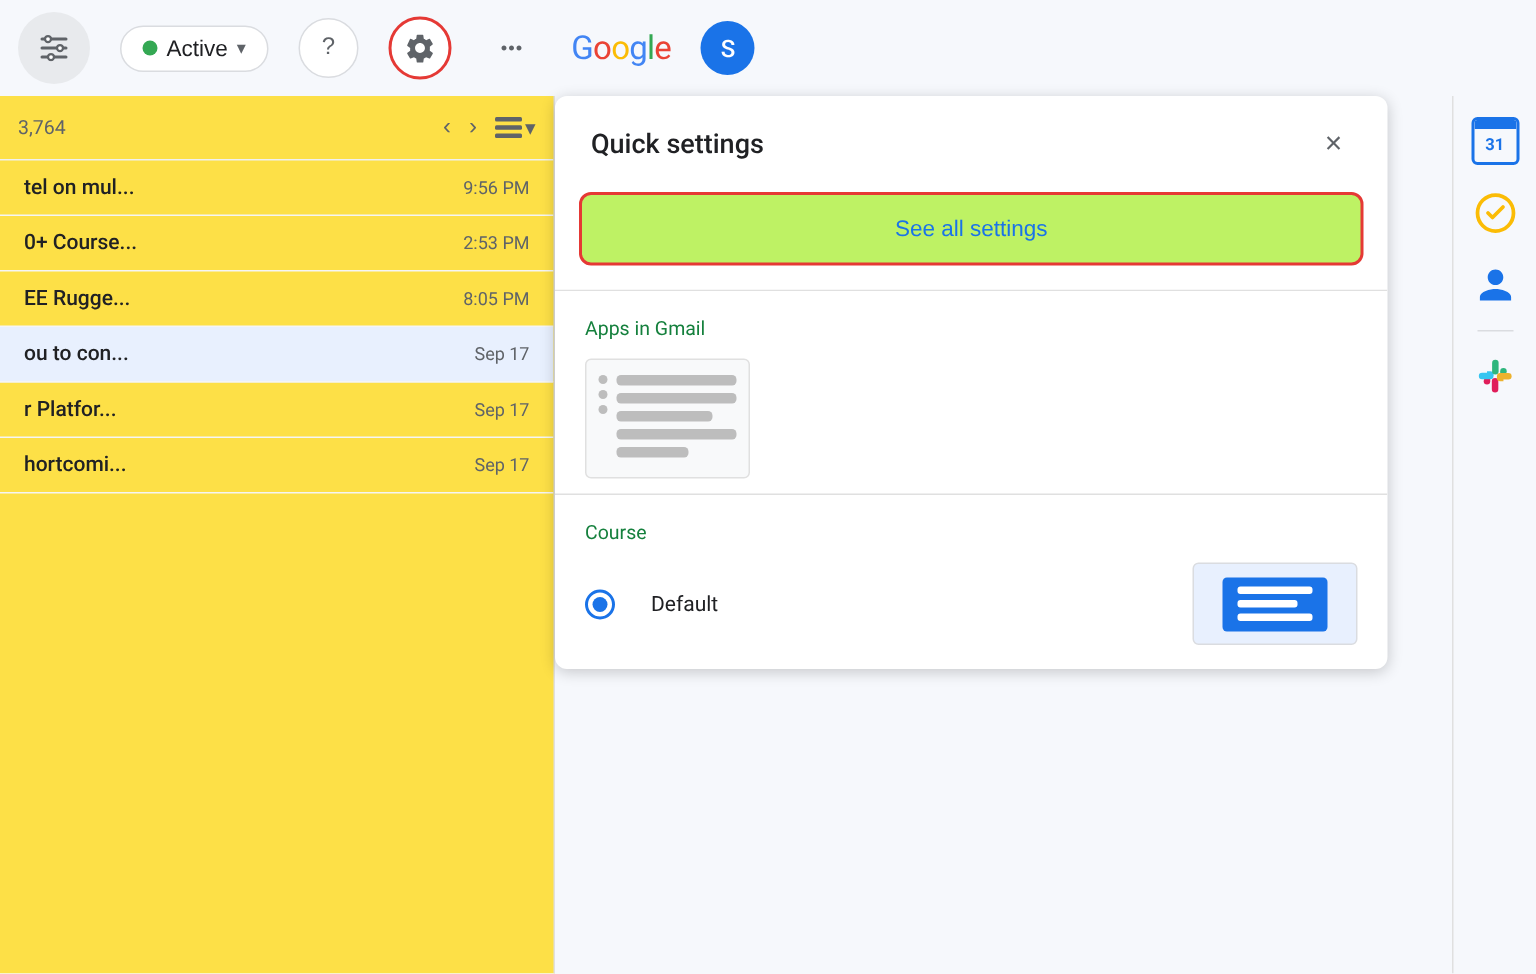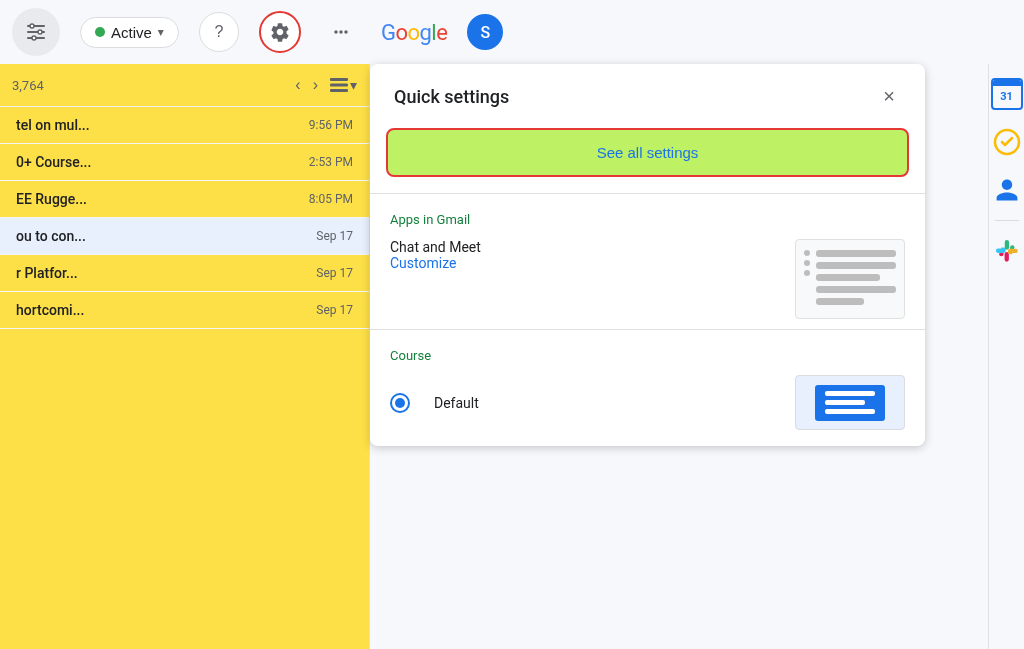--- a/index.html
+++ b/index.html
@@ -425,21 +425,21 @@
       height: 5px;
       background: white;
       border-radius: 2px;
     }
 
     
     .right-sidebar {
       position: absolute;
       right: 0;
       top: 0;
-      width: 36px;
+      width: 56px;
       background: #f6f8fc;
       height: 100%;
       display: flex;
       flex-direction: column;
       align-items: center;
       padding-top: 8px;
       gap: 4px;
       border-left: 1px solid #e0e0e0;
     }
 
@@ -590,24 +590,20 @@
       <span class="qs-title">Quick settings</span>
       <button class="qs-close">×</button>
     </div>
 
     <button class="qs-see-all">See all settings</button>
 
     <div class="qs-scroll-area">
       <div class="qs-section">
         <div class="qs-section-label">Apps in Gmail</div>
         <div class="qs-row">
-          <div class="qs-row-text">
-            <span class="qs-row-title">Chat and Meet</span>
-            <span class="qs-row-link">Customize</span>
-          </div>
           <div class="chat-preview">
             <div class="chat-preview-dots">
               <div class="chat-dot"></div>
               <div class="chat-dot"></div>
               <div class="chat-dot"></div>
             </div>
             <div class="chat-preview-lines">
               <div class="chat-line long"></div>
               <div class="chat-line long"></div>
               <div class="chat-line medium"></div>

